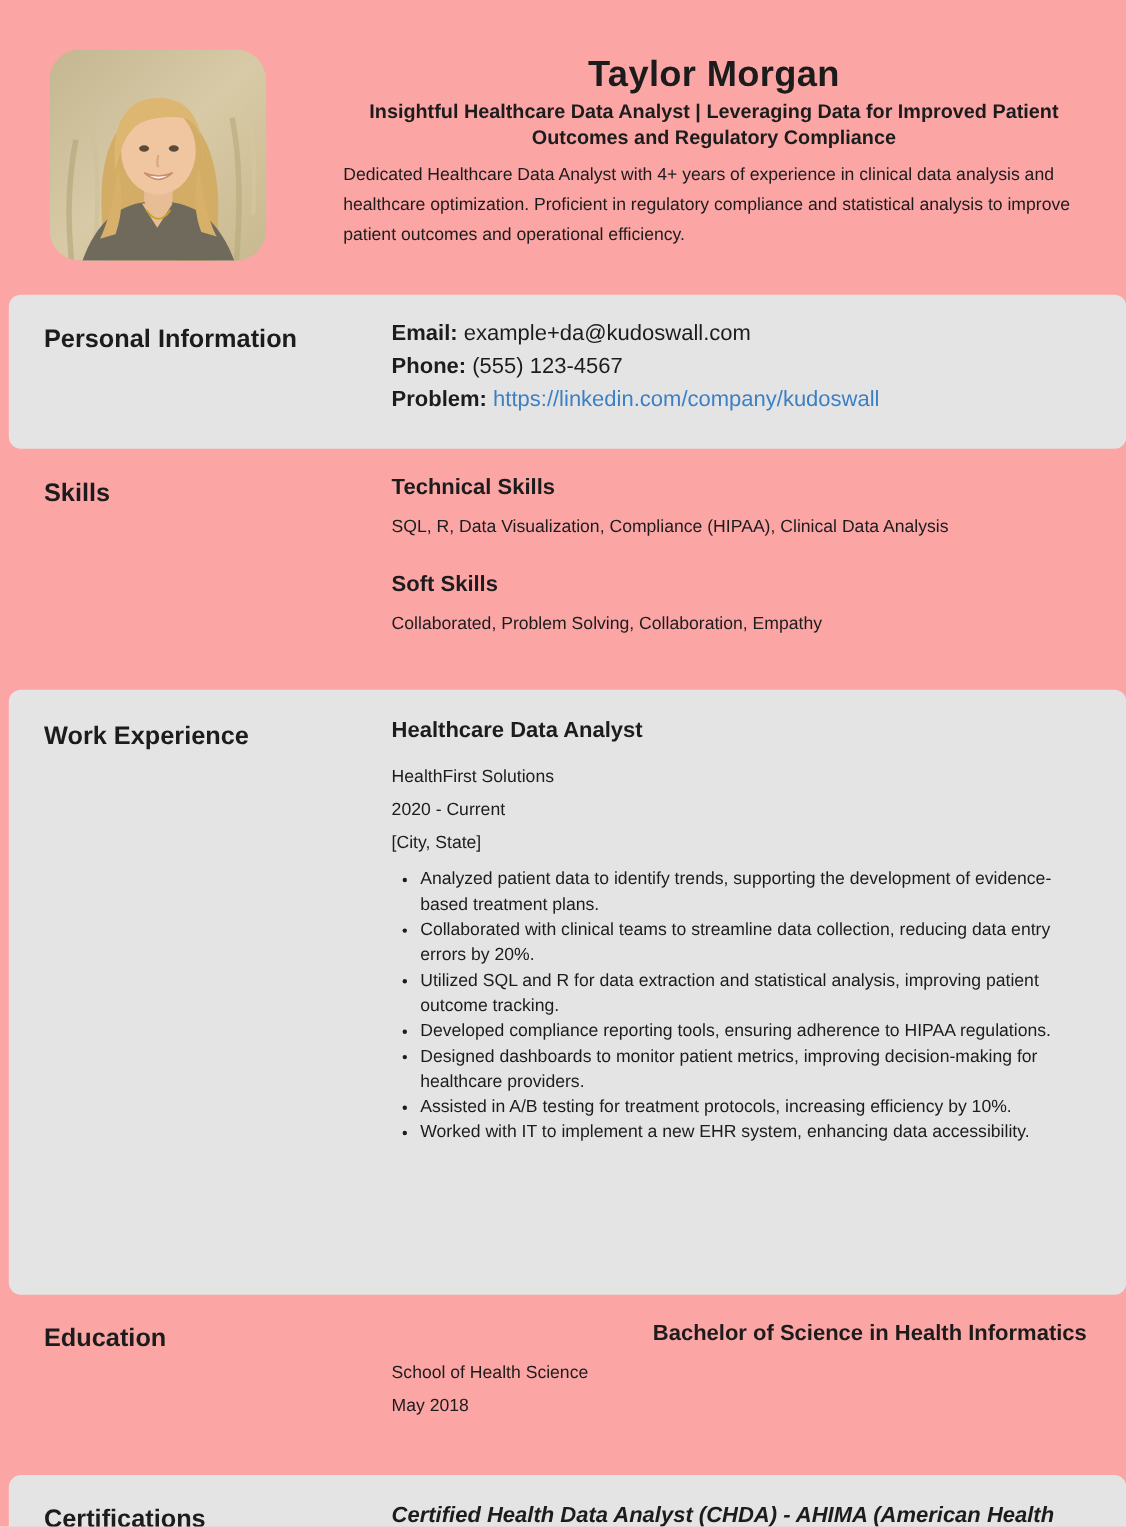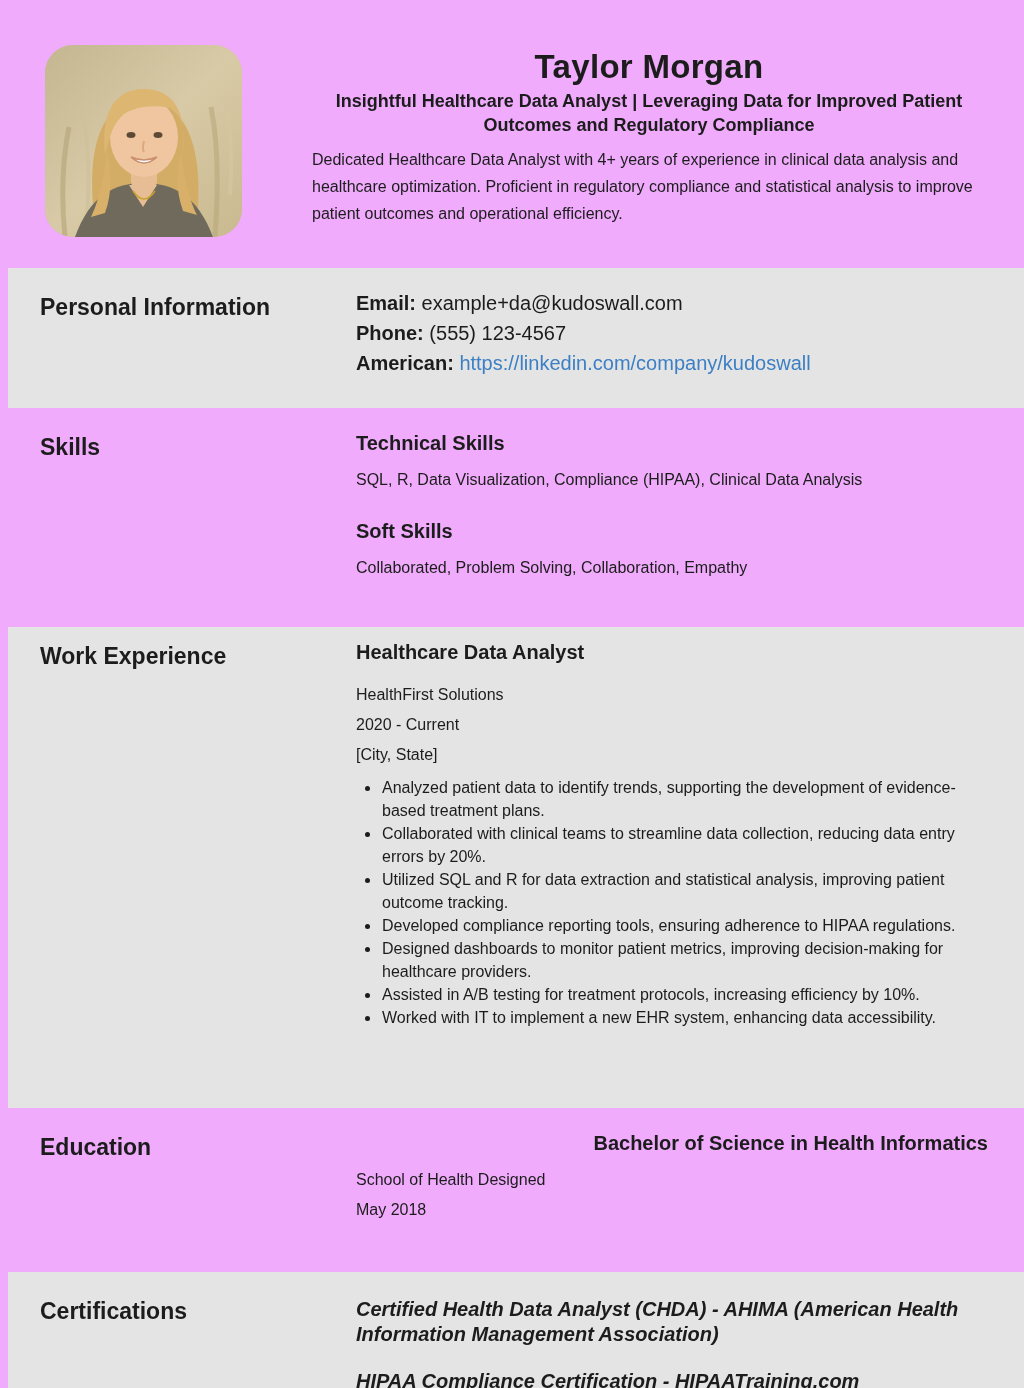--- a/index.html
+++ b/index.html
@@ -11,21 +11,21 @@
   html, body { margin: 0; padding: 0; background: #fff; }
   body {
     font-family: "Liberation Sans", sans-serif;
     color: var(--text-dark);
     width: 1024px;
   }
   .page {
     width: 1024px;
     height: 1388px;
     overflow: hidden;
-    background: #f0abfc;
+    background: #fca5a5;
   }
 
   
   .header {
     display: flex;
     align-items: flex-start;
     padding: 45px 38px 0 45px;
     height: 268px;
   }
   .photo {
@@ -67,39 +67,40 @@
   
   .section {
     display: flex;
     align-items: flex-start;
     padding: 25px 36px 0 40px;
   }
   .section.gray {
     background: var(--section-gray);
     margin-left: 8px;
     padding-left: 32px;
+    border-radius: 11px;
   }
   .section-label {
     width: 316px;
     flex-shrink: 0;
     font-size: 23px;
     font-weight: 700;
     line-height: 28px;
     margin: 0;
   }
   .section-content {
     flex: 1;
     min-width: 0;
     font-size: 16px;
   }
 
   .sec-personal { height: 140px; padding-top: 27px; }
   .sec-personal .section-label { margin-top: -2px; }
   .sec-skills { height: 219px; }
-  .sec-work { height: 481px; padding-top: 15px; }
+  .sec-work { height: 550px; padding-top: 27px; }
   .sec-education { height: 164px; }
   .sec-certs { height: 116px; }
 
   
   .field-row {
     margin: 0 0 13px 0;
     line-height: 17px;
     font-size: 20px;
   }
   .field-label { font-weight: 700; }
@@ -223,21 +224,21 @@
     <div class="section-content">
       <p class="field-row">
         <span class="field-label">Email:</span>
         <span class="field-value">example+da@kudoswall.com</span>
       </p>
       <p class="field-row">
         <span class="field-label">Phone:</span>
         <span class="field-value">(555) 123-4567</span>
       </p>
       <p class="field-row">
-        <span class="field-label">American:</span>
+        <span class="field-label">Problem:</span>
         <a href="#" class="field-value link">https://linkedin.com/company/kudoswall</a>
       </p>
     </div>
   </div>
 
   <div class="section sec-skills">
     <h2 class="section-label">Skills</h2>
     <div class="section-content">
       <div class="skills-group">
         <h3 class="sub-heading">Technical Skills</h3>
@@ -268,21 +269,21 @@
           <li>Worked with IT to implement a new EHR system, enhancing data accessibility.</li>
         </ul>
       </div>
     </div>
   </div>
 
   <div class="section sec-education">
     <h2 class="section-label">Education</h2>
     <div class="section-content">
       <h3 class="edu-degree">Bachelor of Science in Health Informatics</h3>
-      <p class="edu-meta">School of Health Designed</p>
+      <p class="edu-meta">School of Health Science</p>
       <p class="edu-meta">May 2018</p>
     </div>
   </div>
 
   <div class="section gray sec-certs">
     <h2 class="section-label">Certifications</h2>
     <div class="section-content">
       <h3 class="cert-item">Certified Health Data Analyst (CHDA) - AHIMA (American Health Information Management Association)</h3>
       <h3 class="cert-item">HIPAA Compliance Certification - HIPAATraining.com</h3>
     </div>

